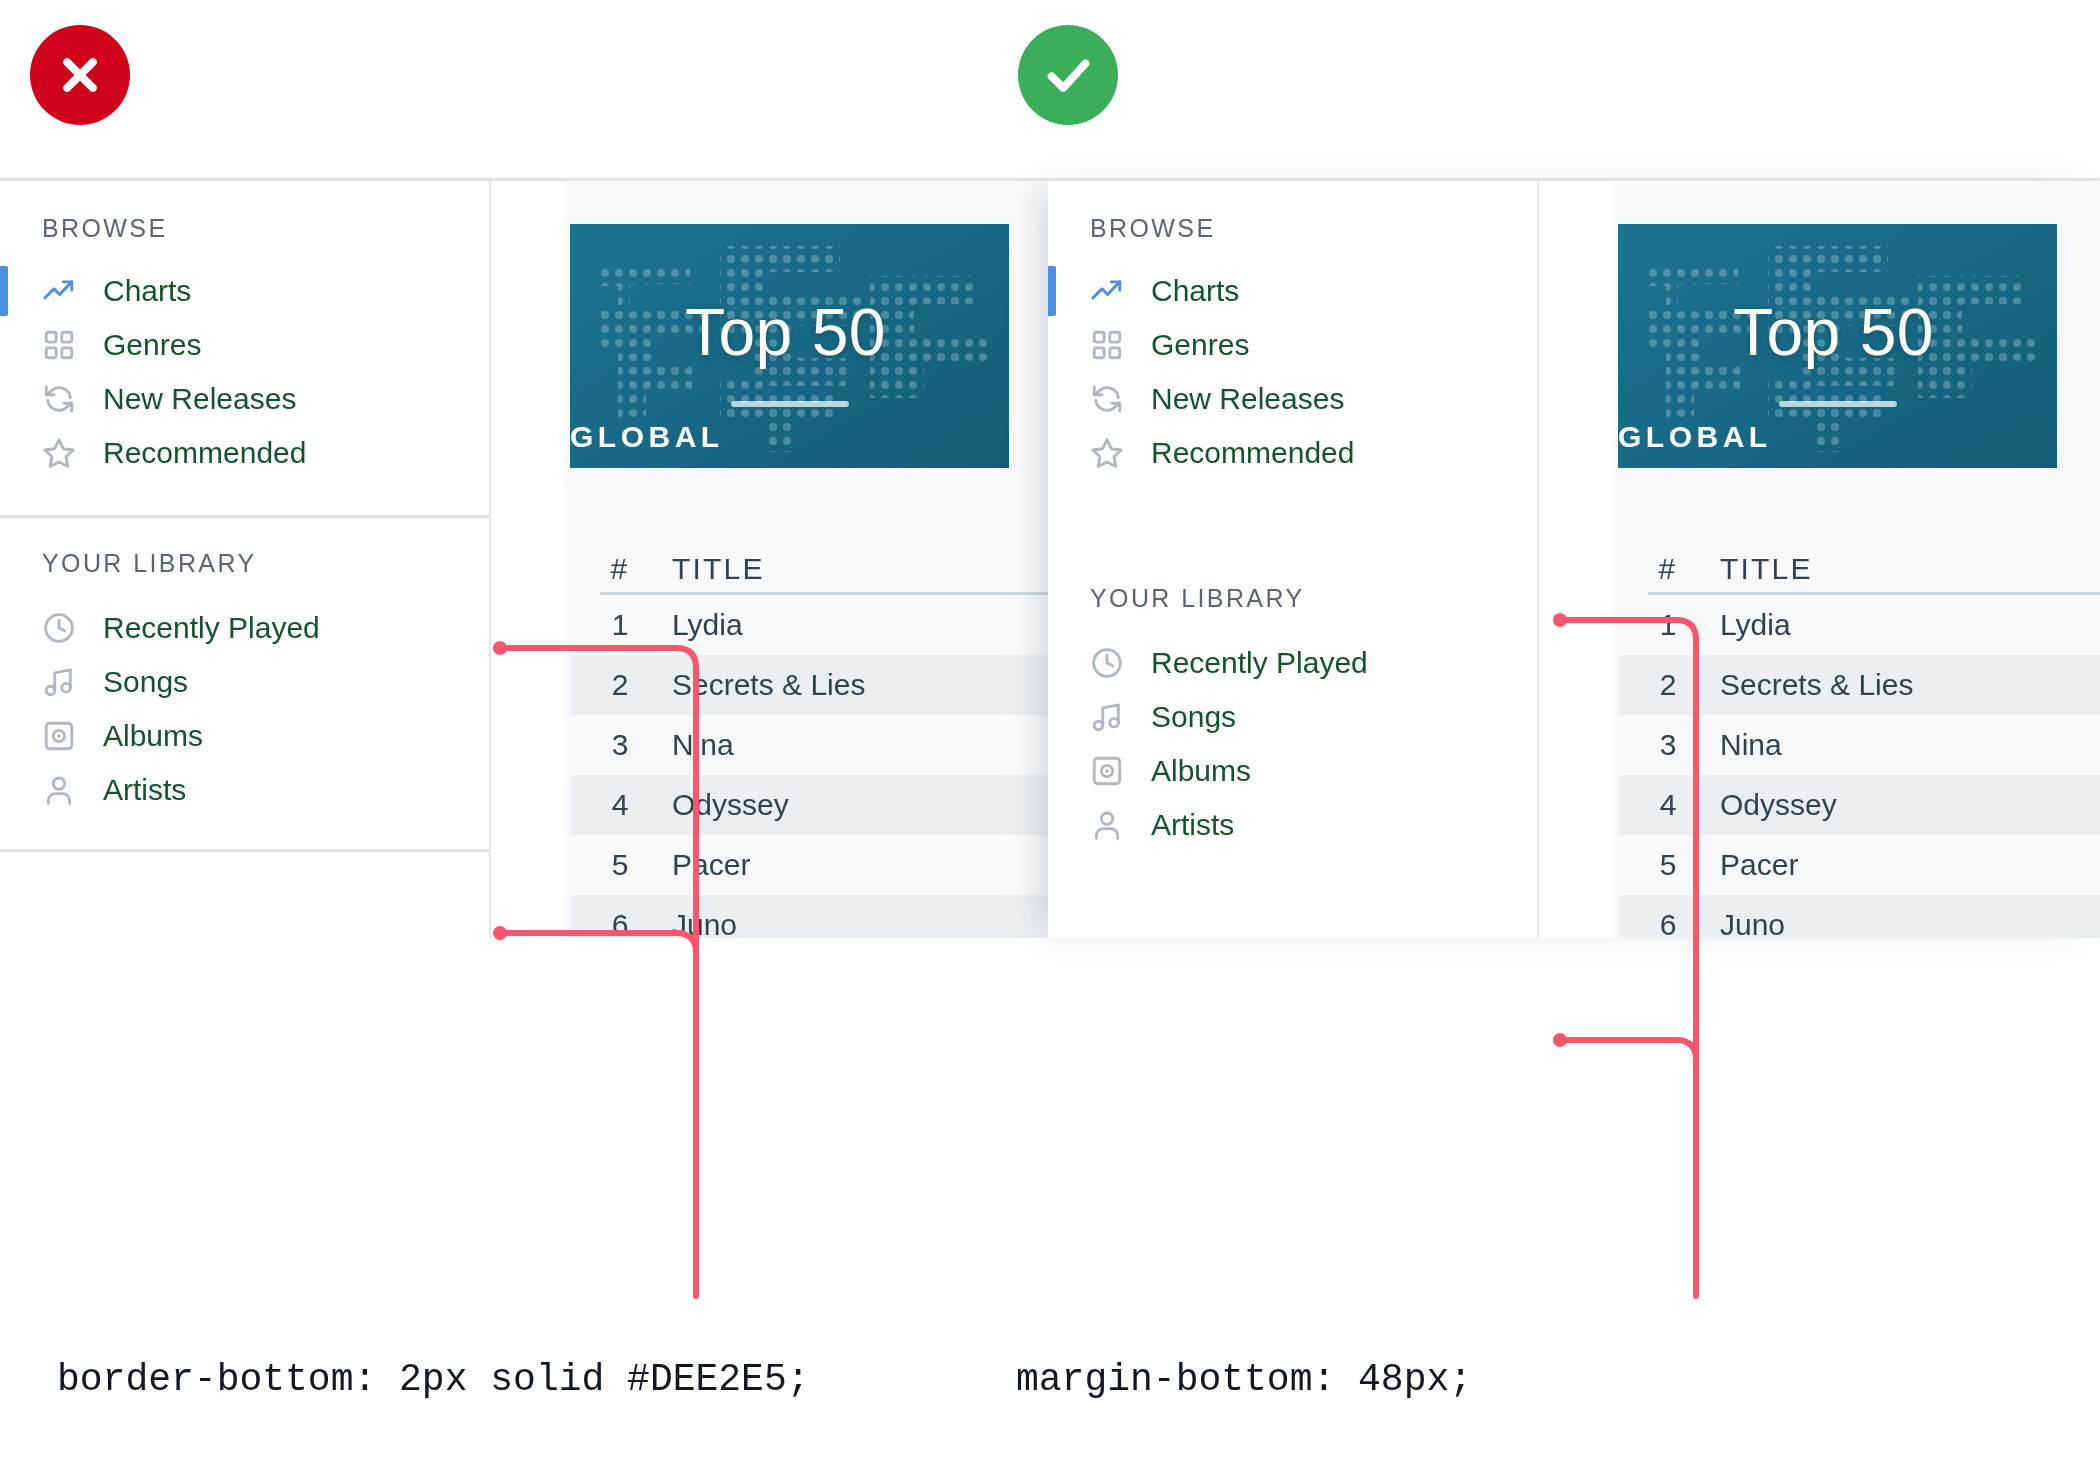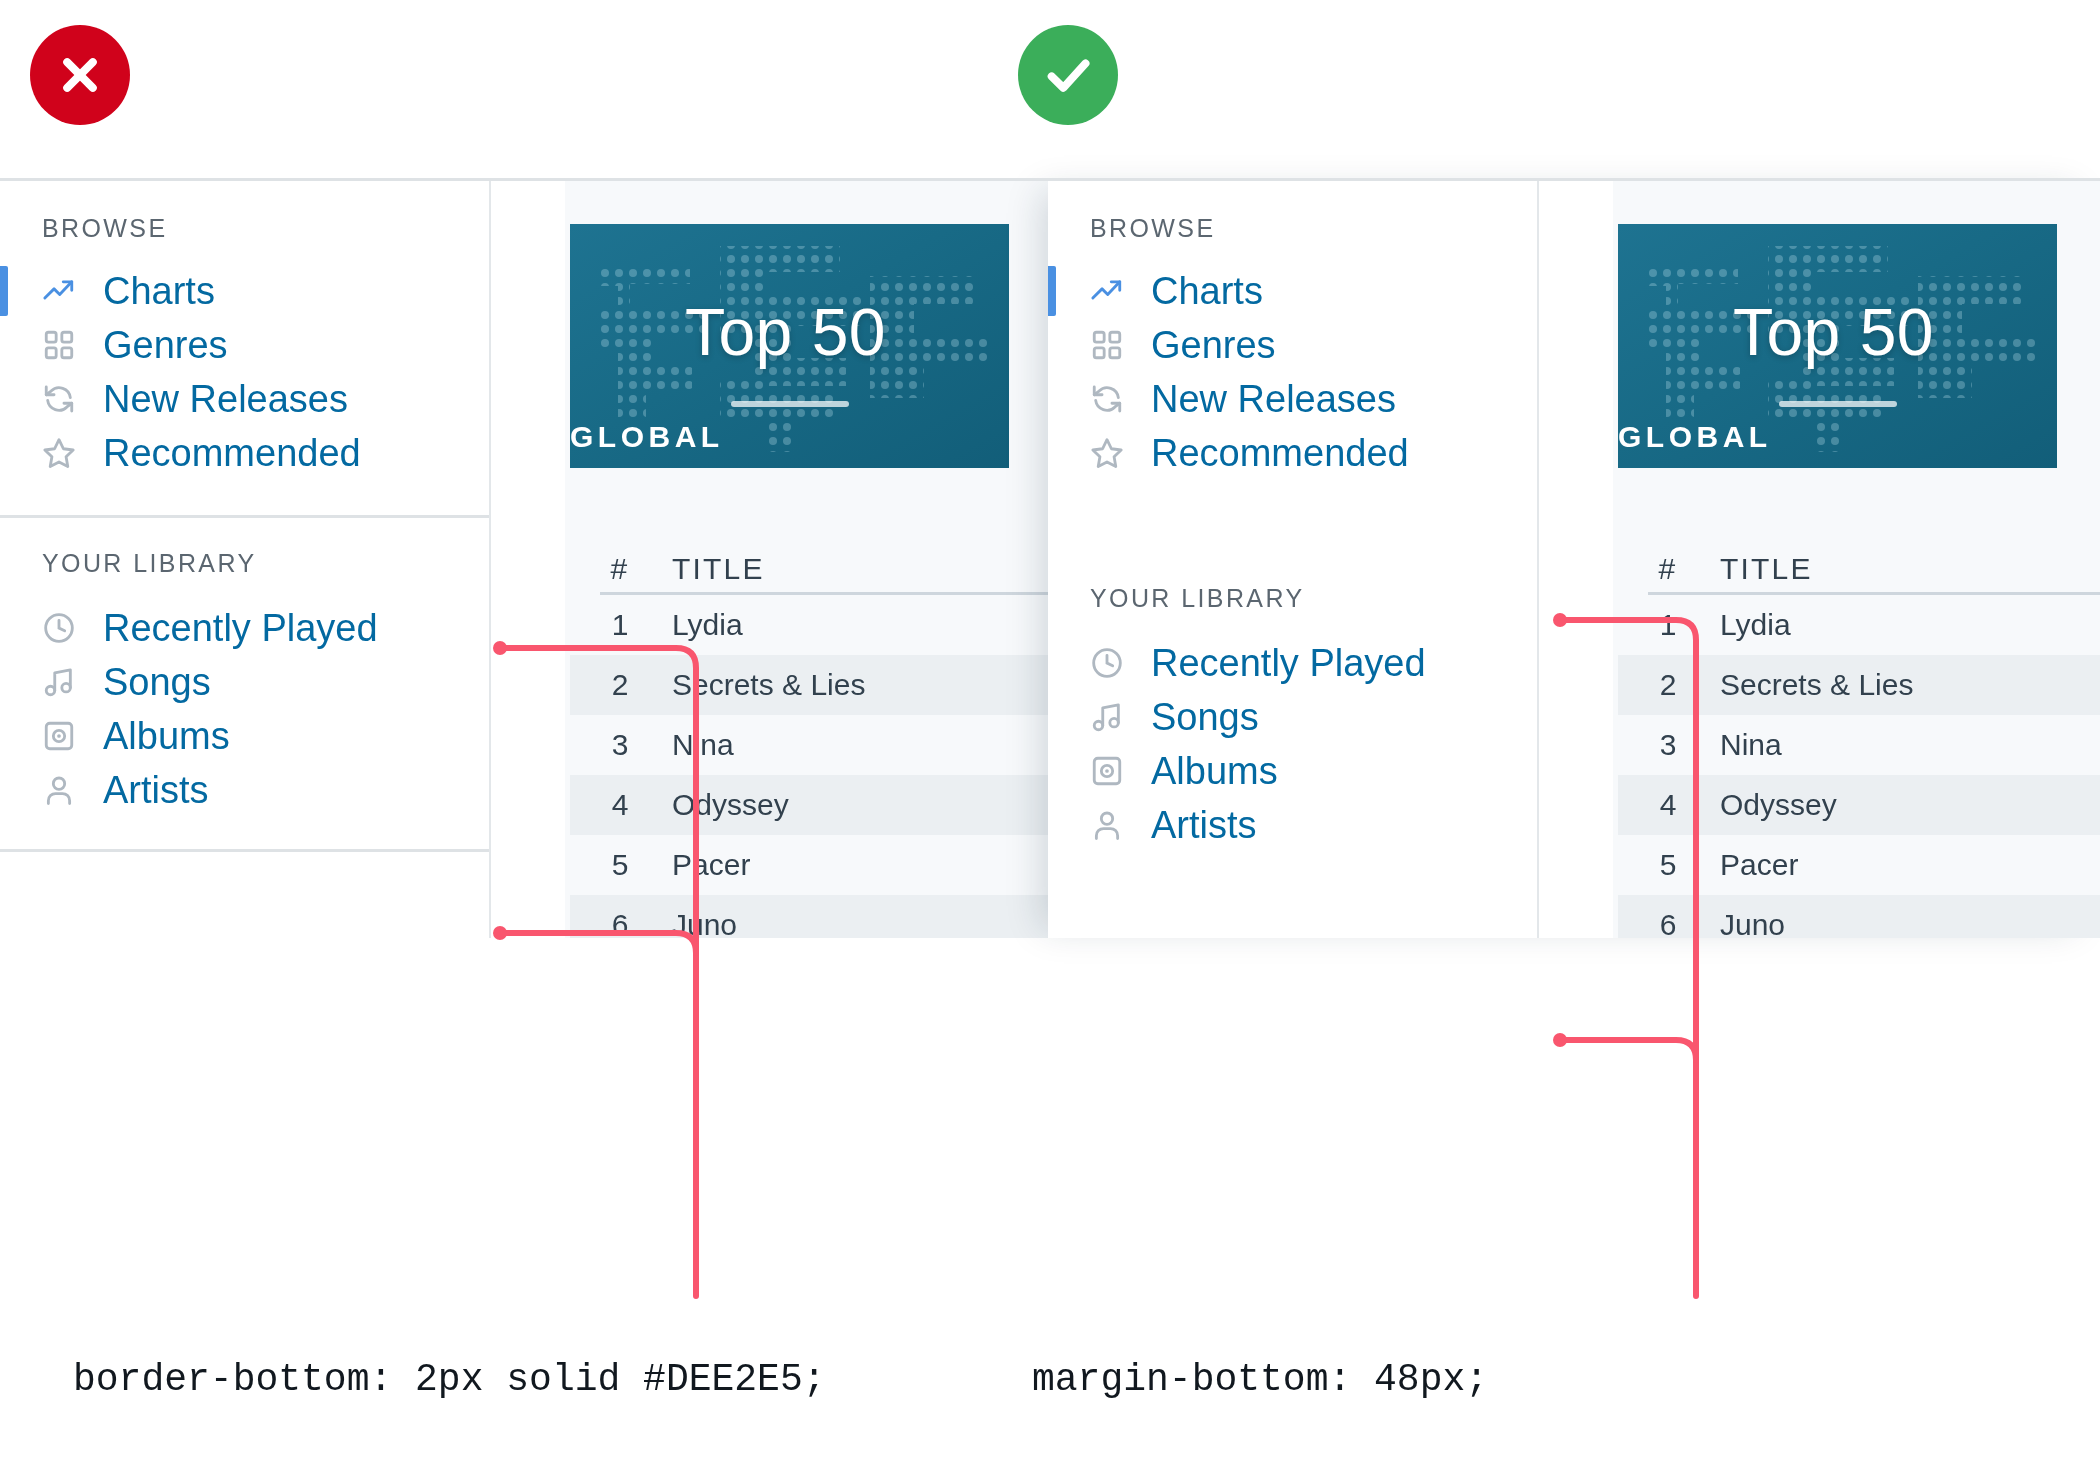--- a/index.html
+++ b/index.html
@@ -59,21 +59,21 @@
   .nav-row{
     display:flex;align-items:center;height:54px;
     padding-left:42px;position:relative;box-sizing:border-box;
   }
   .nav-row .ico{
     width:34px;height:34px;flex:0 0 34px;margin-right:27px;
     display:flex;align-items:center;justify-content:center;
   }
   .nav-row .ico svg{width:34px;height:34px;display:block;}
   .nav-label{
-    font-size:38px;color:#0369a1;font-weight:400;white-space:nowrap;
+    font-size:30px;color:#14532d;font-weight:400;white-space:nowrap;
   }
   .nav-row.active::before{
     content:"";position:absolute;left:0;top:2px;
     width:8px;height:50px;background:#4A90E2;border-radius:0 2px 2px 0;
   }
   .plain-row{
     display:flex;align-items:center;height:54px;padding-left:32px;
     box-sizing:border-box;
   }
 
@@ -112,21 +112,21 @@
   .tr.alt{background:#EBEFF2;}
 
   
   .leader{position:absolute;left:0;top:0;width:2100px;height:1484px;
           pointer-events:none;}
 
   
   .caption{
     position:absolute;top:1358px;
     font-family:"Liberation Mono", monospace;
-    font-size:38px;color:#11181F;white-space:nowrap;letter-spacing:0px;margin-left:16px;
+    font-size:38px;color:#11181F;white-space:nowrap;letter-spacing:0px;
   }
   #cap-left{left:57px;}
   #cap-right{left:1016px;}
 </style>
 </head>
 <body>
 
 <div class="panel" id="panel-bad">
   <div class="panel-inner">
 

